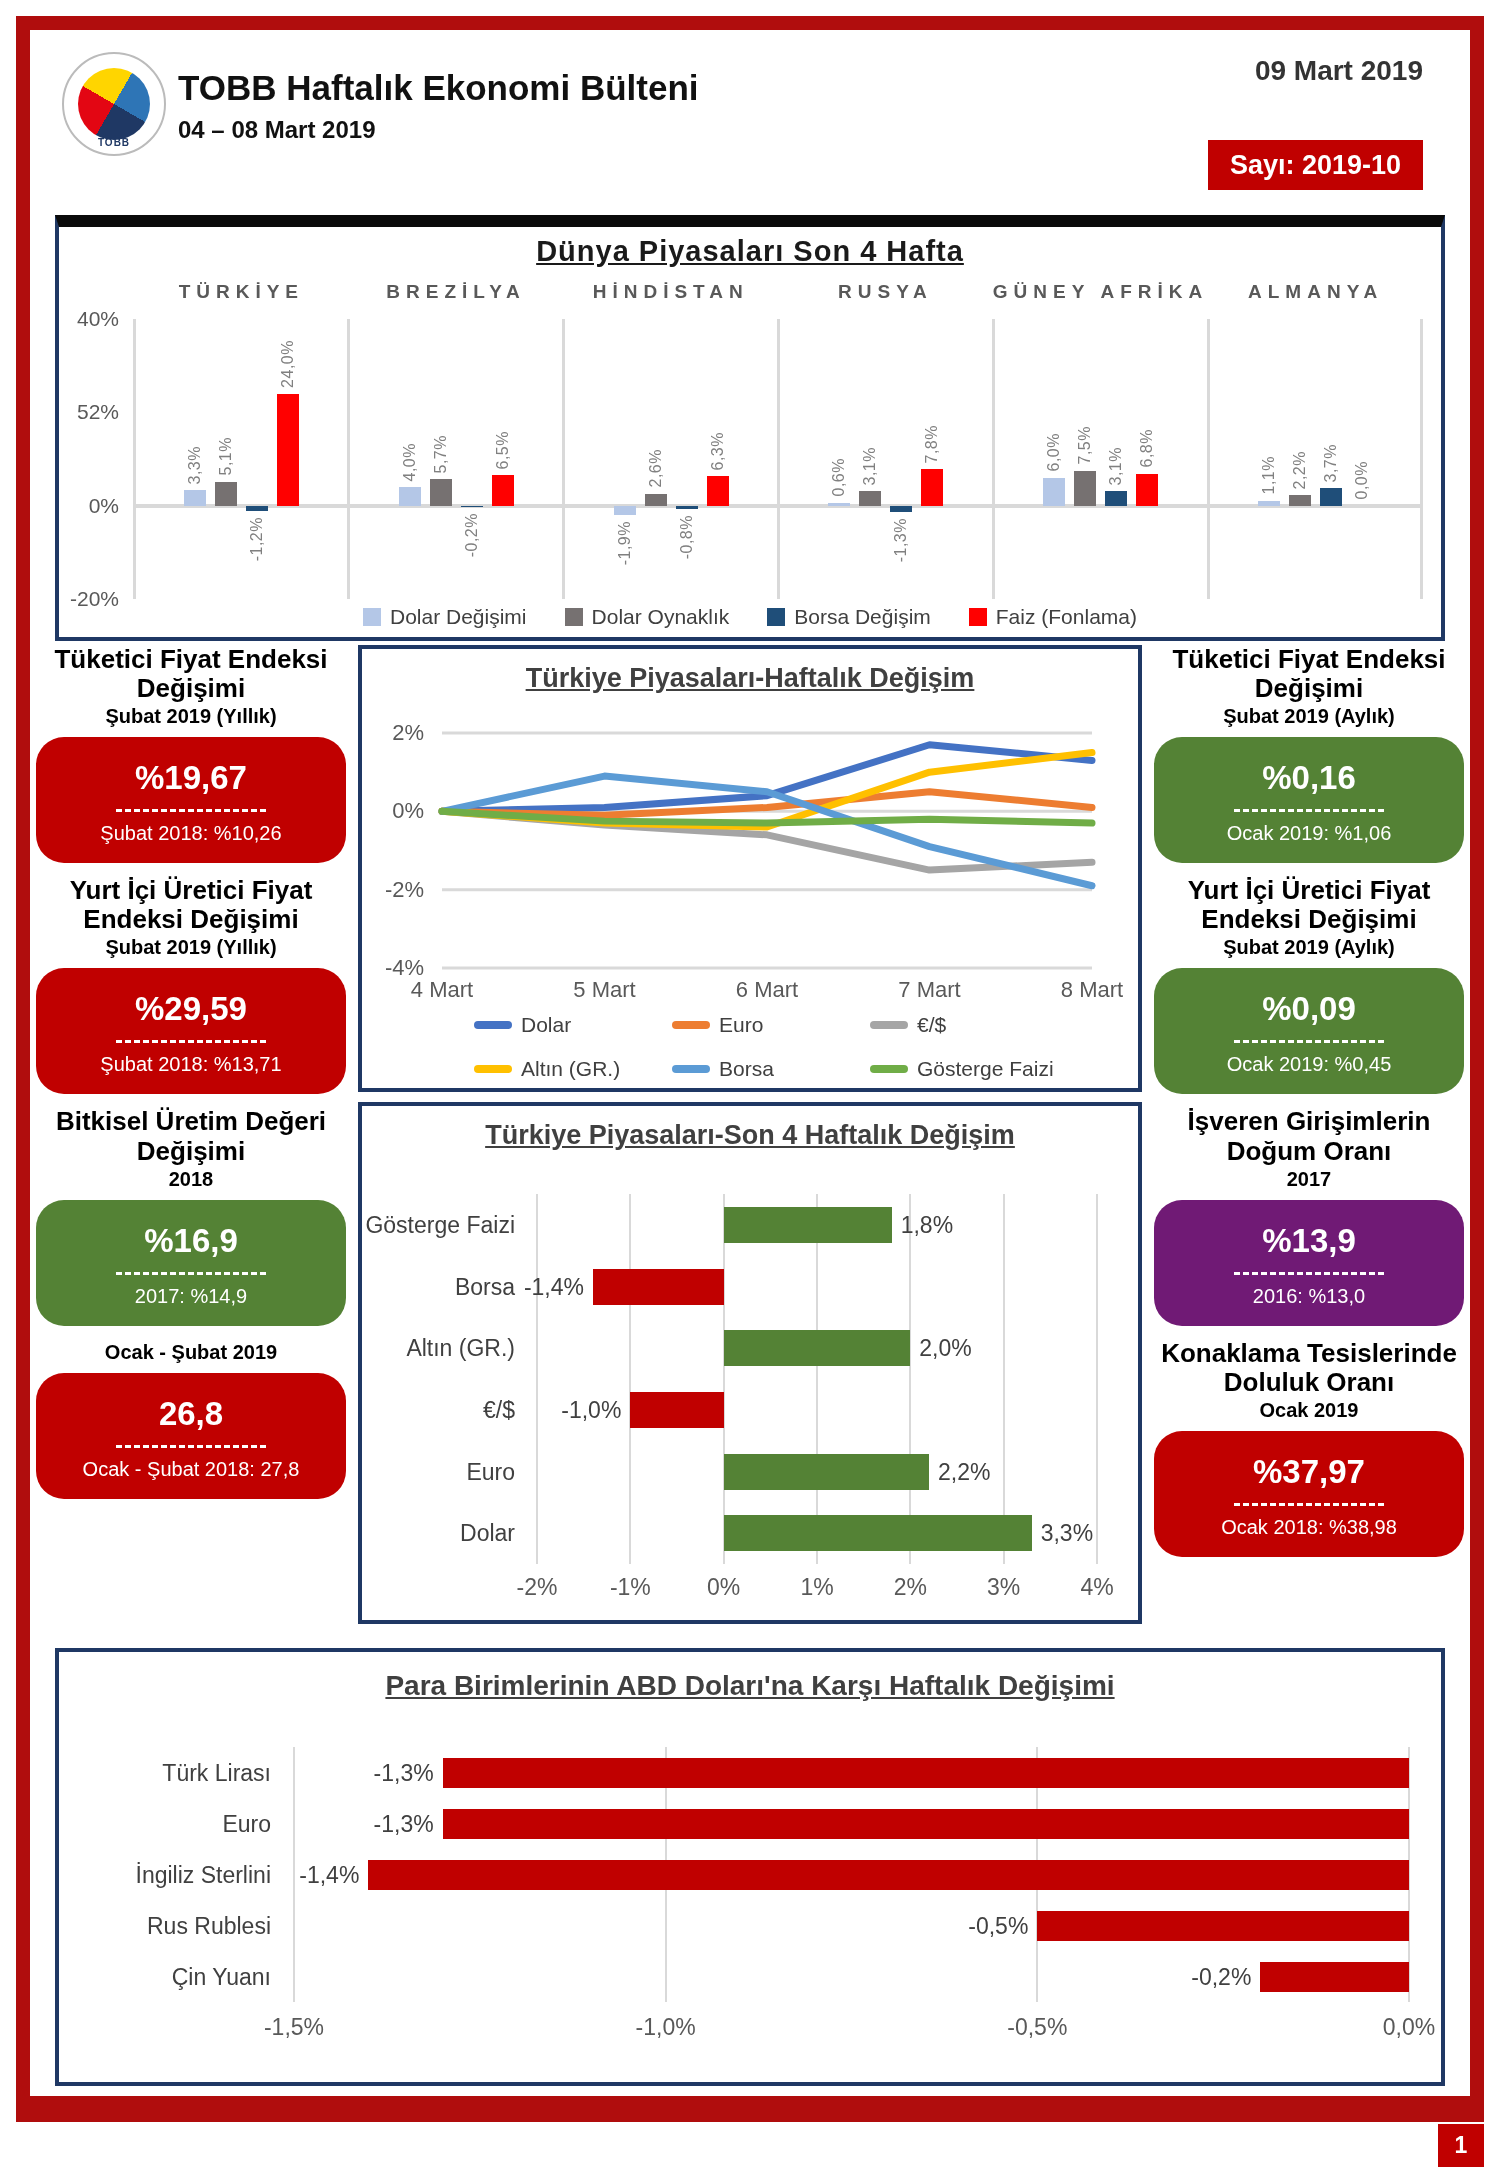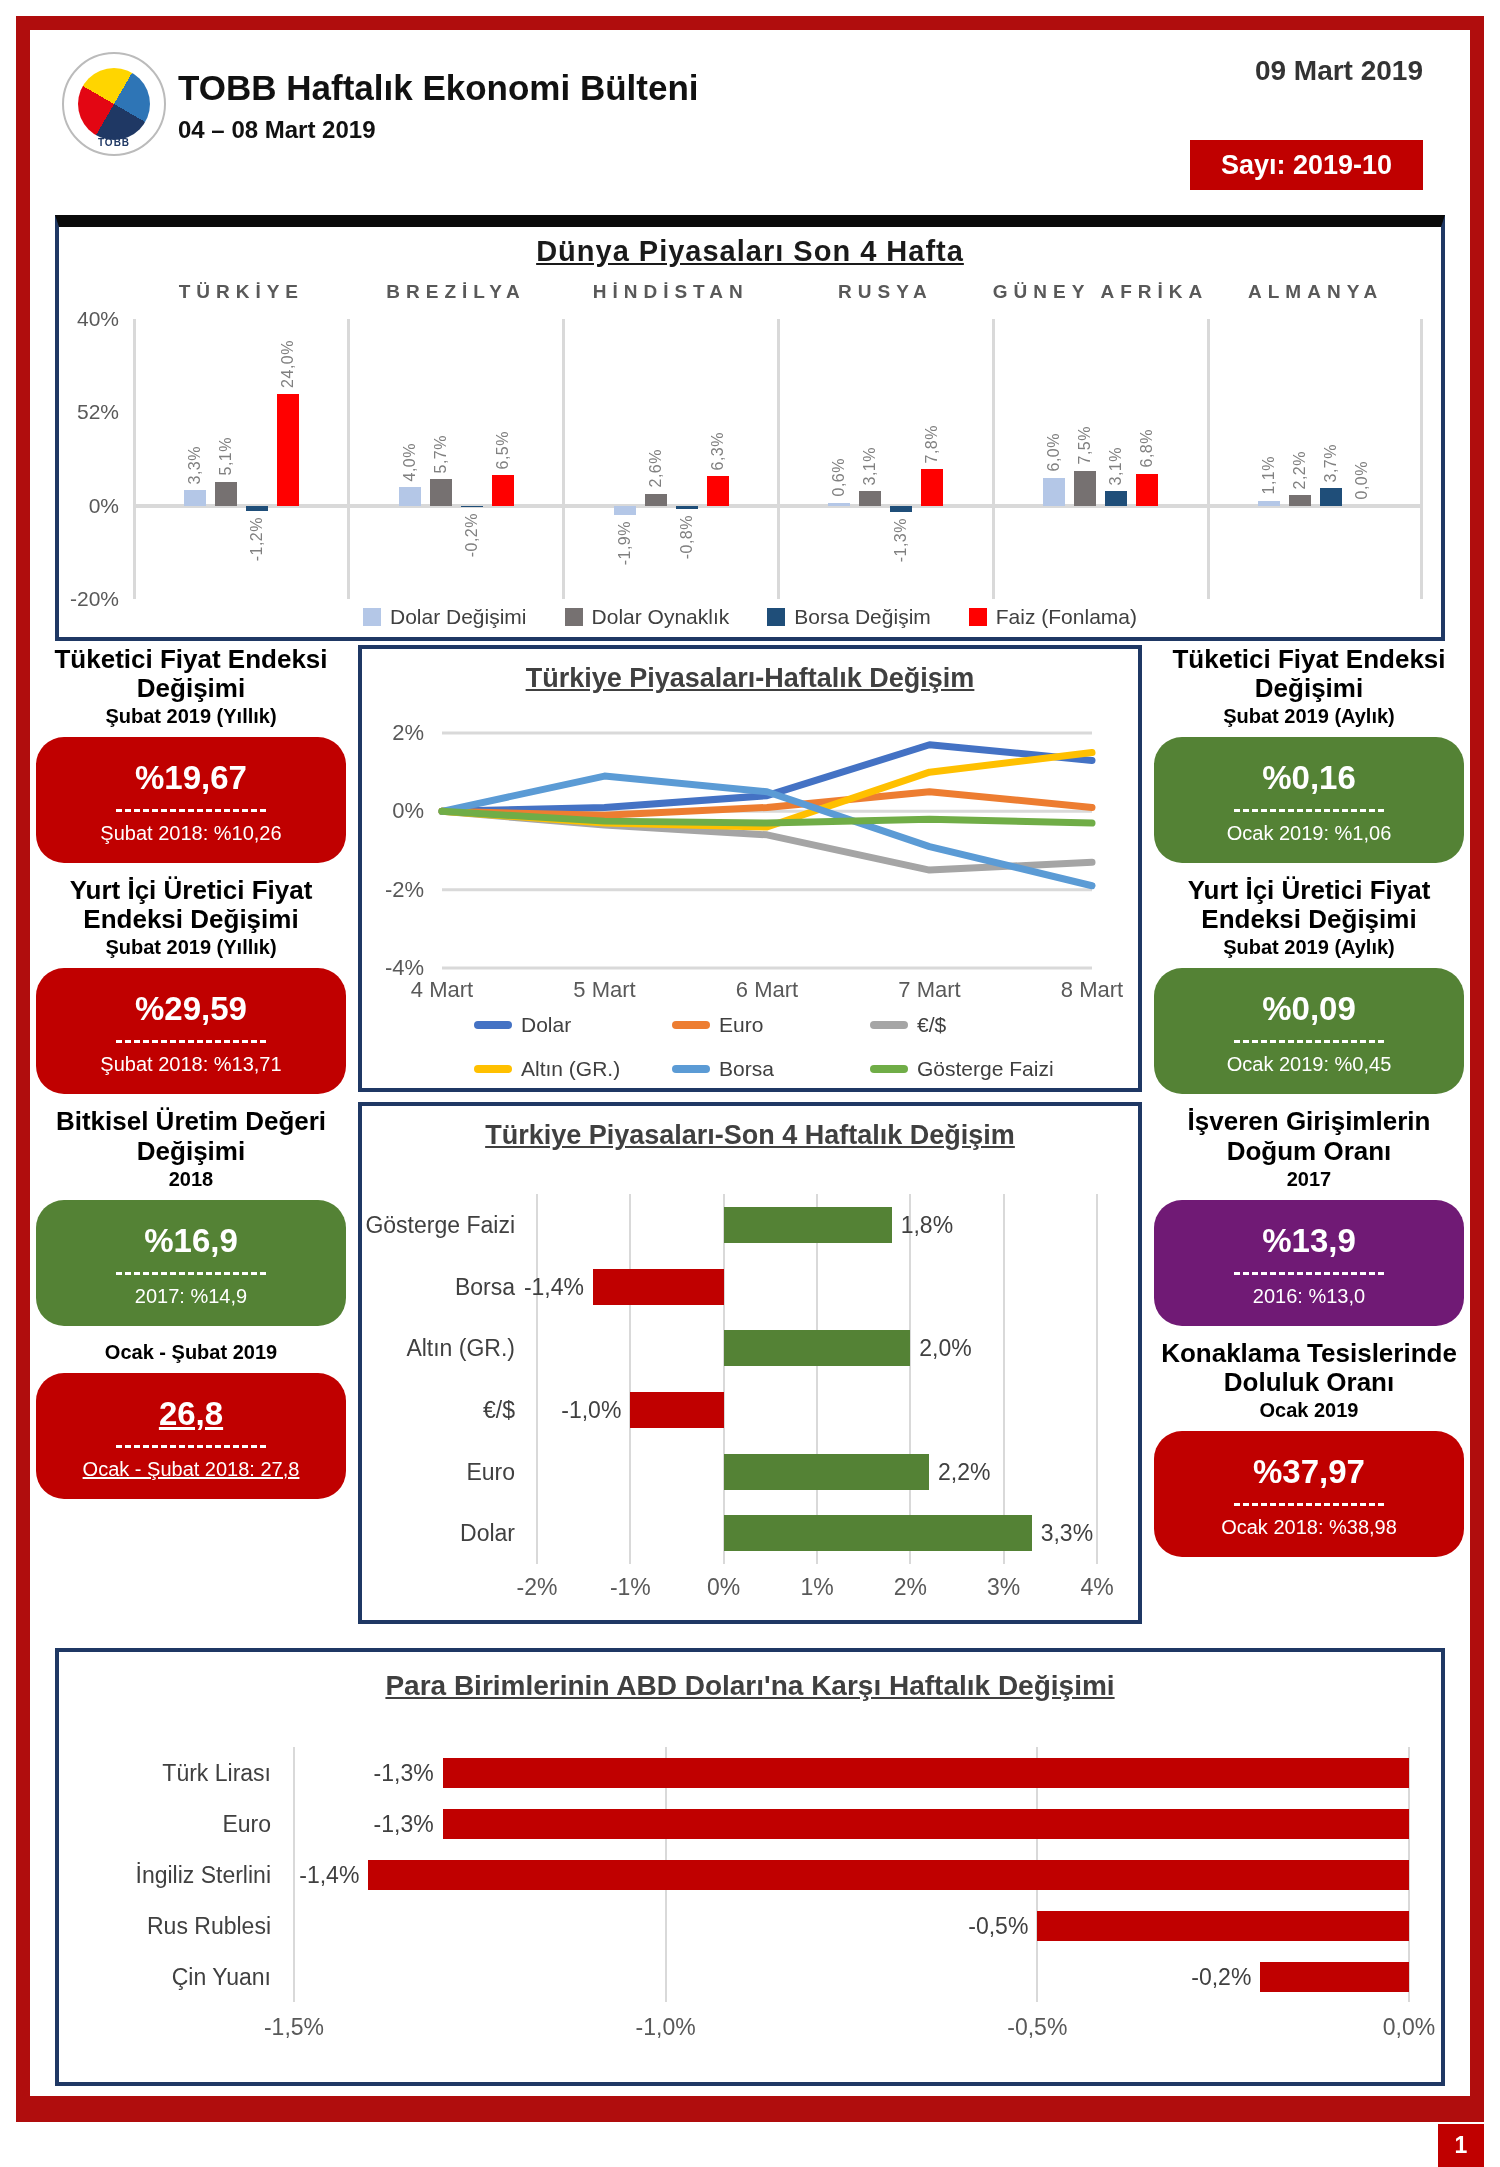--- a/index.html
+++ b/index.html
@@ -17,21 +17,21 @@
   .logo { position: absolute; left: 62px; top: 52px; width: 104px; height: 104px;
     border-radius: 50%; background: #fff; border: 2px solid #bbb;
     display: flex; align-items: center; justify-content: center; }
   .logo .pin { width: 72px; height: 72px; border-radius: 50%;
     background: conic-gradient(from 210deg, #e30613 0 25%, #ffd500 25% 50%, #2e75b6 50% 75%, #1f3864 75% 100%); }
   .logo .tobb { position: absolute; bottom: 6px; left: 0; right: 0; text-align: center;
     font-size: 10px; font-weight: bold; color: #1f3864; letter-spacing: 1px; }
   .h-title { position: absolute; left: 178px; top: 68px; font-size: 35px; font-weight: 600; color: #111; }
   .h-sub   { position: absolute; left: 178px; top: 116px; font-size: 24px; font-weight: 600; color: #111; }
   .h-date  { position: absolute; right: 77px; top: 55px; font-size: 28px; font-weight: 600; color: #333; }
-  .h-badge { position: absolute; right: 77px; top: 140px; width: 233px; height: 50px;
+  .h-badge { position: absolute; right: 77px; top: 140px; width: 215px; height: 50px;
     background: #C00000; color: #fff; font-size: 27px; font-weight: bold;
     display: flex; align-items: center; justify-content: center; }
   
   .box { position: absolute; border: 4px solid #1F3864; background: #fff; }
   #world-box { left: 55px; top: 215px; width: 1390px; height: 426px; border-top: 12px solid #0a0a0a; }
   #line-box  { left: 358px; top: 645px;  width: 784px; height: 447px; }
   #hbar-box  { left: 358px; top: 1102px; width: 784px; height: 522px; }
   #cur-box   { left: 55px;  top: 1648px; width: 1390px; height: 438px; }
   .c-title { text-align: center; font-weight: bold; text-decoration: underline; color: #1a1a1a; }
   #world-title { margin-top: 8px; font-size: 29px; letter-spacing: 1px; }
@@ -237,21 +237,21 @@
       <div class="card-title">Bitkisel Üretim Değeri Değişimi</div>
       <div class="card-sub">2018</div>
       <div class="card-box" style="background: rgb(84, 130, 53);">
         <div class="card-val">%16,9</div>
         <div class="card-dash"></div>
         <div class="card-prev">2017: %14,9</div>
       </div>
     </div>
     <div class="card">
       <div class="card-sub">Ocak - Şubat 2019</div>
-      <div class="card-box" style="background: rgb(192, 0, 0); text-decoration: underline;">
+      <div class="card-box" style="background: rgb(192, 0, 0);">
         <div class="card-val">26,8</div>
         <div class="card-dash"></div>
         <div class="card-prev">Ocak - Şubat 2018: 27,8</div>
       </div>
     </div>
   </div>
 
 <div class="card-col" id="cards-right">
     <div class="card">
       <div class="card-title">Tüketici Fiyat Endeksi Değişimi</div>

